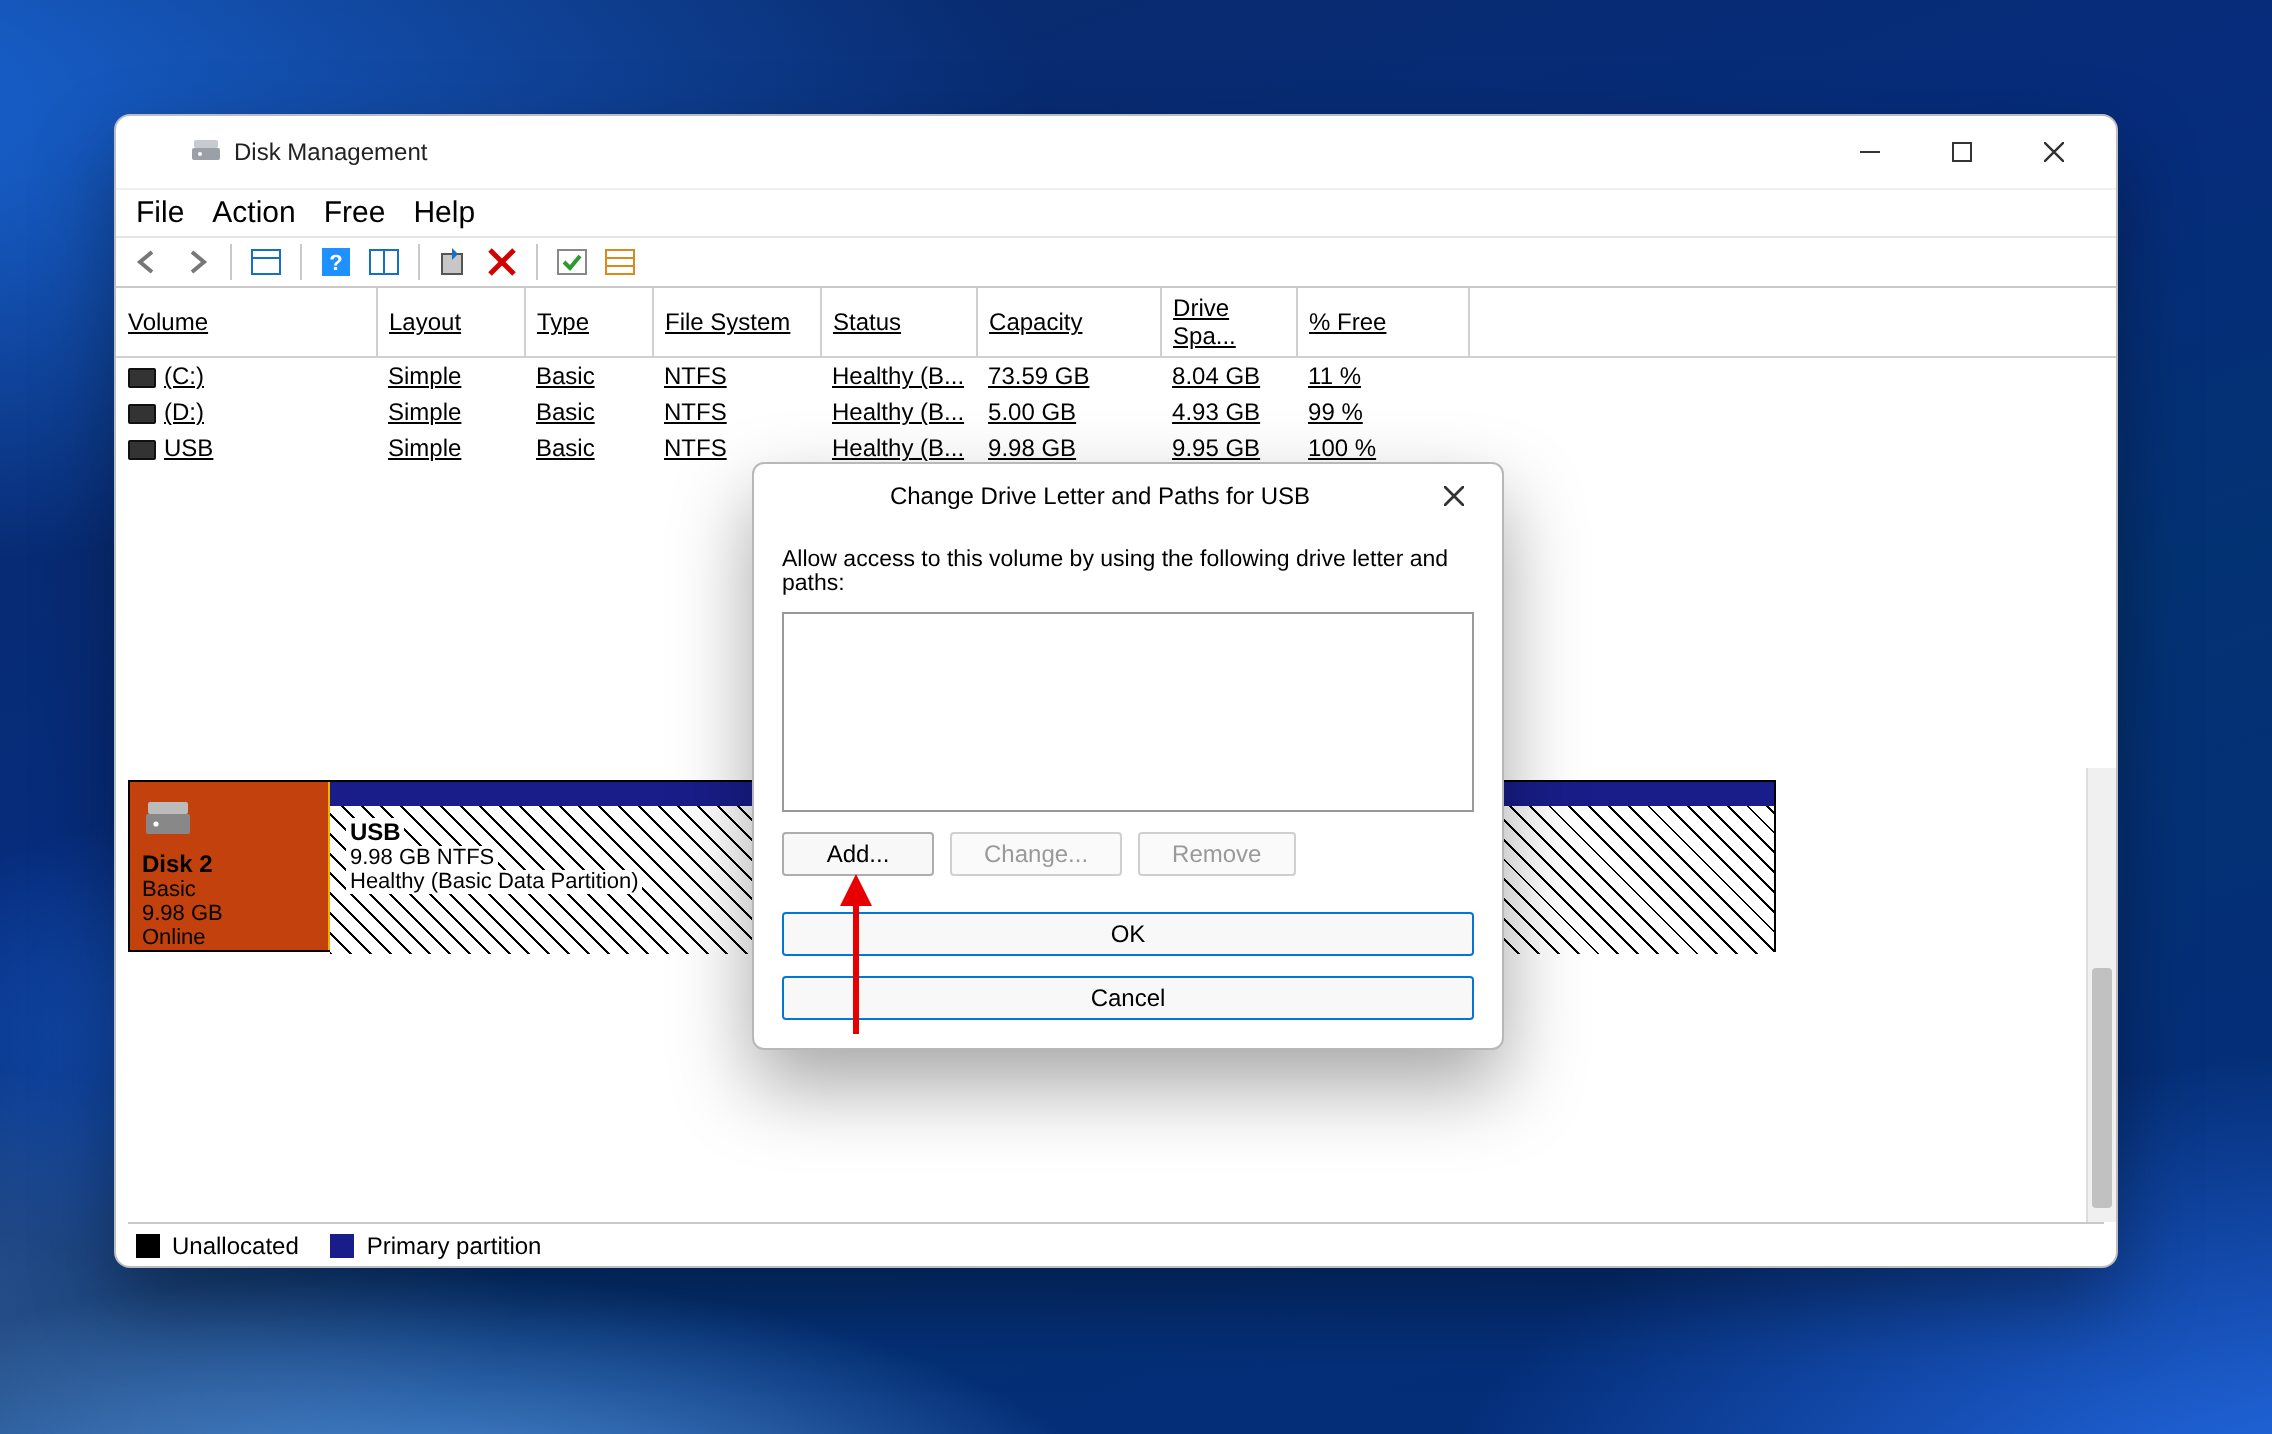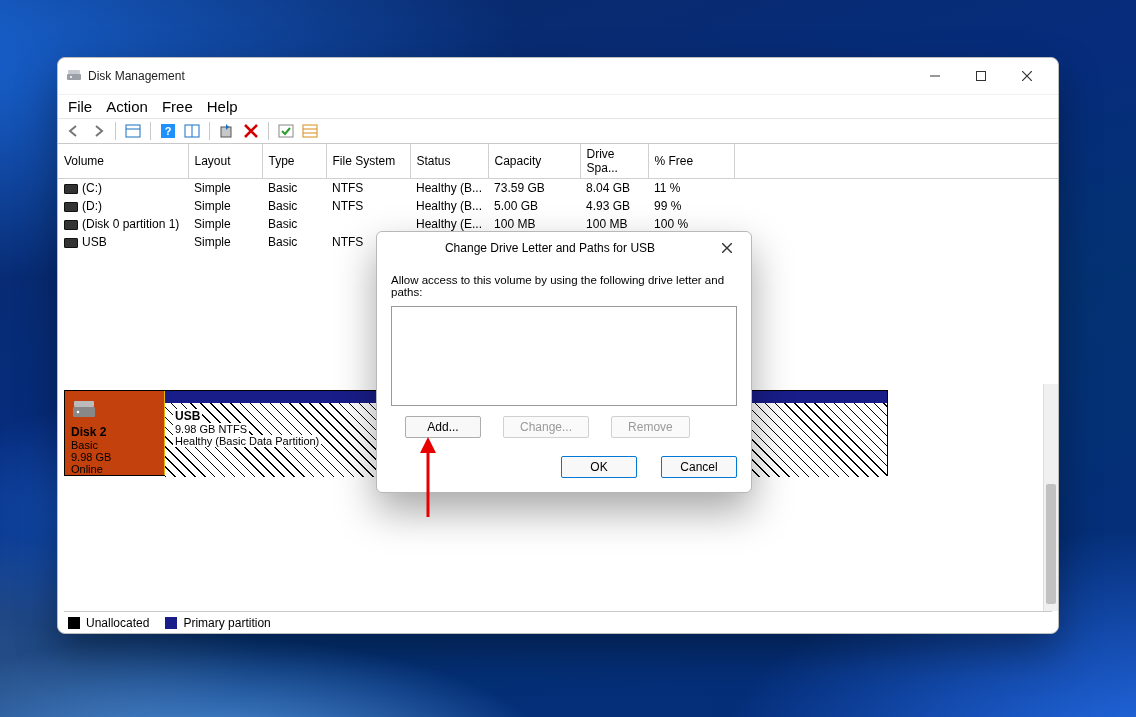--- a/index.html
+++ b/index.html
@@ -16,39 +16,39 @@
       radial-gradient(600px 200px at -100px 650px, rgba(255,255,255,.18),transparent 60%),
       radial-gradient(400px 180px at 150px 520px, rgba(40,120,255,.5),transparent 65%);
   }
 
   .window {
     position:absolute; left:57px; top:57px; width:1002px; height:577px;
     background:#ffffff; border:1px solid #bdbdbd; border-radius:8px;
     box-shadow:0 18px 40px rgba(0,0,0,.35);
     display:flex; flex-direction:column; overflow:hidden;
   }
-  .titlebar { height:36px; display:flex; align-items:center; padding:0 8px; gap:6px;}
+  .titlebar { height:36px; display:flex; align-items:center; padding:0 8px; gap:6px;margin-left:29px;}
   .titlebar .icon { width:16px; height:16px; }
   .titlebar .title { font-size:12px; color:#222; }
   .winbtns { margin-left:auto; display:flex; }
   .winbtn { width:46px; height:32px; display:flex; align-items:center; justify-content:center; color:#444;}
 
   .menubar { height:24px; display:flex; align-items:center; gap:14px; padding:0 10px; border-top:1px solid #f0f0f0; font-size:15px;}
   .menubar span{cursor:default;}
   .toolbar { height:26px; display:flex; align-items:center; gap:4px; padding:0 6px; border-top:1px solid #e5e5e5; border-bottom:1px solid #c9c9c9;}
   .toolsep{width:1px;height:18px;background:#c9c9c9;margin:0 3px;}
   .tbbtn{width:20px;height:20px;display:flex;align-items:center;justify-content:center;}
   table.vol { width:100%; border-collapse:collapse; font-size:12px;}
   table.vol thead th { text-align:left; font-weight:400; background:#fff; border:1px solid #d0d0d0; border-top:none; padding:3px 6px;}
   table.vol thead th:first-child{border-left:none;}
   table.vol thead th:last-child{border-right:none;}
   table.vol tbody td { padding:2px 6px; border:none; white-space:nowrap;}
   table.vol tbody tr{height:18px;}
   .volicon{width:14px;height:10px;display:inline-block;background:#333;border:1px solid #111;border-radius:1px;margin-right:4px;vertical-align:middle;}
-  .volpane{height:240px; overflow:hidden;}
+  .volpane{height:240px; overflow:hidden;text-decoration:underline;}
 
   .graphpane { flex:1; position:relative; padding:6px; }
   .diskrow { display:flex; border:1px solid #000; height:86px; width:824px;}
   .diskhead { width:100px; background:#c2410c; border-right:1px solid #eab308; padding:6px; font-size:11px; display:flex; flex-direction:column;}
   .diskhead .dicon{width:26px;height:26px;margin-bottom:2px;}
   .diskhead b{font-size:12px;}
   .part { flex:1; position:relative; }
   .part .hdr{height:12px;background:#181d89;}
   .part .body{height:74px; background:#fff; position:relative; padding:6px 8px; font-size:11px;}
   .hatch::after{content:"";position:absolute;inset:0;background:repeating-linear-gradient(45deg,#000 0,#000 1px,transparent 1px,transparent 7px);pointer-events:none;}
@@ -68,24 +68,24 @@
     position:absolute; left:376px; top:231px; width:376px; background:#fff;
     border:1px solid #b8b8b8; border-radius:6px; box-shadow:0 18px 40px rgba(0,0,0,.35);
     font-size:12px;
   }
   .dlg-title{display:flex;align-items:center;height:32px;padding:0 10px;}
   .dlg-title span{flex:1;text-align:center;}
   .dlg-body{padding:4px 14px 14px;}
   .dlg-body p{margin:6px 0 8px;font-size:11.5px;}
   .listbox{width:100%;height:100px;border:1px solid #999;background:#fff;}
   .dlg-btnrow{display:flex;gap:8px;margin-top:10px;}
-  .btn{height:22px;padding:0 16px;font-size:12px;background:#f8f8f8;border:1px solid #adadad;border-radius:2px;display:inline-flex;align-items:center;justify-content:center;min-width:76px;margin-left:14px;}
+  .btn{height:22px;padding:0 16px;font-size:12px;background:#f8f8f8;border:1px solid #adadad;border-radius:2px;display:inline-flex;align-items:center;justify-content:center;min-width:76px;}
   .btn.primary{border-color:#0078d4;}
   .btn[disabled]{color:#9a9a9a;background:#fafafa;border-color:#d0d0d0;}
-  .dlg-okrow{display:flex;gap:10px;justify-content:flex-end;margin-top:18px;}
+  .dlg-okrow{display:flex;gap:10px;justify-content:flex-end;margin-top:18px;flex-direction:column;}
 
   
   .arrow{position:absolute;left:418px;top:437px;width:20px;height:80px;pointer-events:none;}
 </style>
 </head>
 <body>
 
 <div class="bg"></div>
 
 <div class="window">
@@ -226,31 +226,20 @@
             <td>Simple</td>
             <td>Basic</td>
             <td>NTFS</td>
             <td>Healthy (B...</td>
             <td>5.00 GB</td>
             <td>4.93 GB</td>
             <td>99 %</td>
             <td></td>
           </tr>
           <tr>
-            <td><span class="volicon"></span>(Disk 0 partition 1)</td>
-            <td>Simple</td>
-            <td>Basic</td>
-            <td></td>
-            <td>Healthy (E...</td>
-            <td>100 MB</td>
-            <td>100 MB</td>
-            <td>100 %</td>
-            <td></td>
-          </tr>
-          <tr>
             <td><span class="volicon"></span>USB</td>
             <td>Simple</td>
             <td>Basic</td>
             <td>NTFS</td>
             <td>Healthy (B...</td>
             <td>9.98 GB</td>
             <td>9.95 GB</td>
             <td>100 %</td>
             <td></td>
           </tr>

